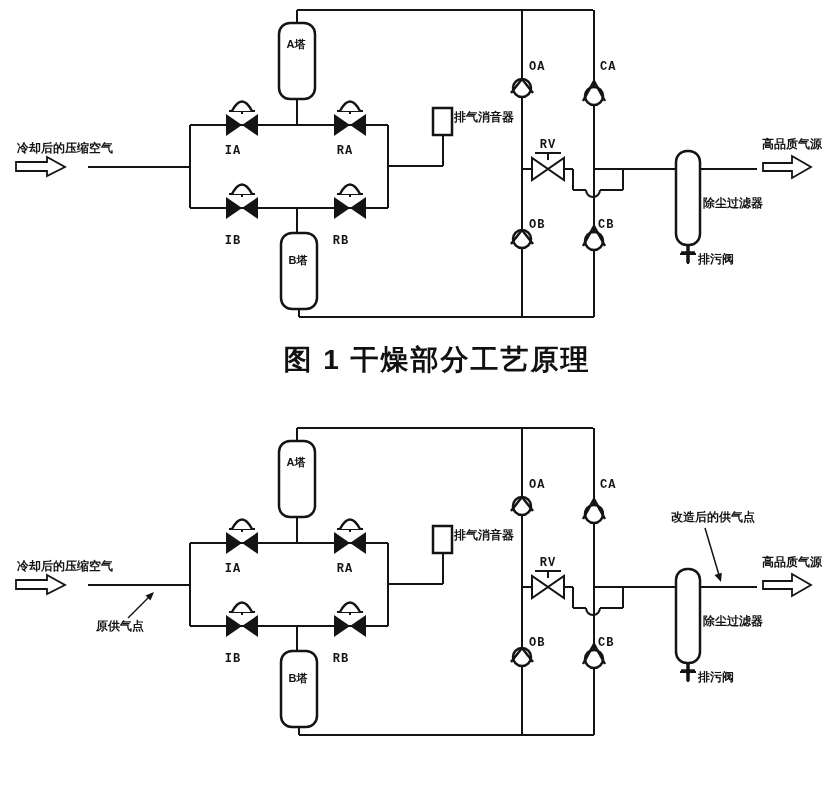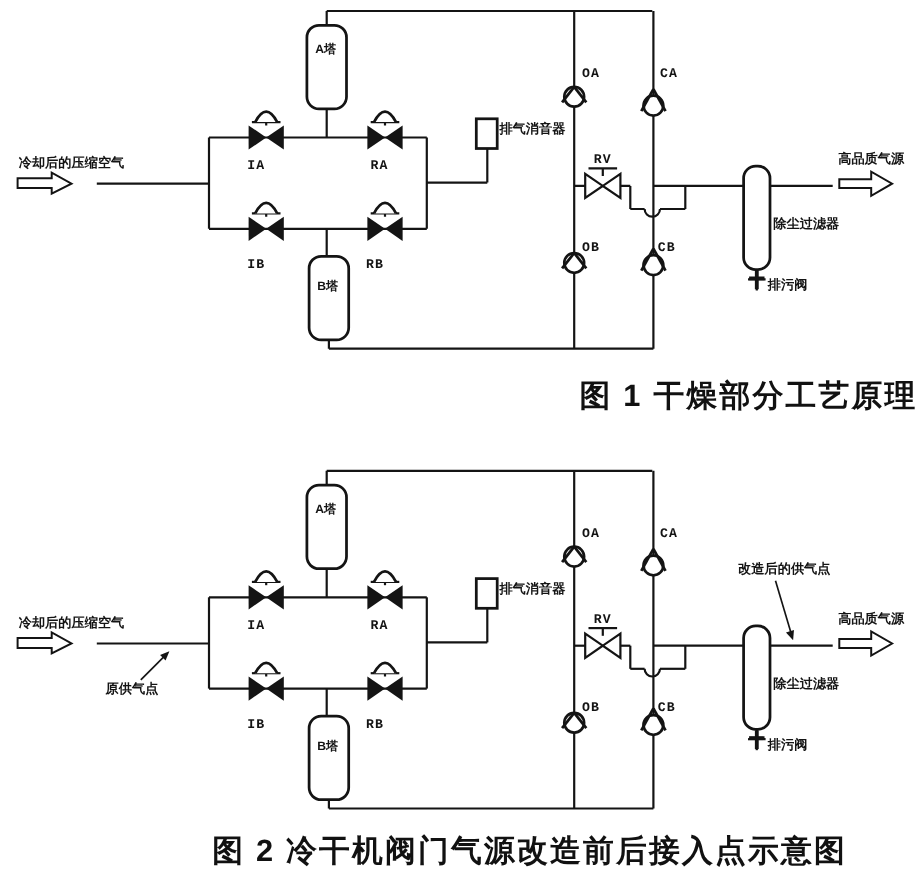--- a/index.html
+++ b/index.html
@@ -5,21 +5,21 @@
   html,body{margin:0;padding:0;}
   body{
     width:834px;height:806px;background:#ffffff;overflow:hidden;
     font-family:"Liberation Sans","DejaVu Sans",sans-serif;
   }
   .page{position:relative;width:726px;height:806px;background:#ffffff;}
   .figsvg{position:absolute;left:0;width:834px;height:335px;display:block;}
   #fig1-svg{top:2px;}
   #fig2-svg{top:420px;}
   .caption{
-    position:absolute;text-align:right;color:#111;
+    position:absolute;text-align:center;color:#111;
     font-weight:bold;font-size:28px;letter-spacing:2px;line-height:34px;
     font-family:"Liberation Sans","DejaVu Sans",sans-serif;
     white-space:nowrap;
   }
   #caption1{top:343px;left:40px;width:794px;}
   #caption2{top:757px;left:0px;width:770px;}
   .lbl{fill:#141414;stroke:none;font-weight:bold;}
   .zh{font-family:"Liberation Sans","DejaVu Sans",sans-serif;font-size:12px;}
   .zh-s{font-family:"Liberation Sans","DejaVu Sans",sans-serif;font-size:11px;}
   .mono{font-family:"Liberation Mono","DejaVu Sans Mono",monospace;font-size:12px;letter-spacing:1px;}
@@ -251,14 +251,13 @@
       <text x="529" y="226" text-anchor="start" class="lbl mono">OB</text>
       <text x="598" y="226" text-anchor="start" class="lbl mono">CB</text>
       <text x="454" y="119" text-anchor="start" class="lbl zh">排气消音器</text>
       <text x="703" y="205" text-anchor="start" class="lbl zh">除尘过滤器</text>
       <text x="698" y="261" text-anchor="start" class="lbl zh">排污阀</text>
       <text x="17" y="150" text-anchor="start" class="lbl zh">冷却后的压缩空气</text>
       <text x="762" y="146" text-anchor="start" class="lbl zh">高品质气源</text>
       <text x="96" y="210" text-anchor="start" class="lbl zh">原供气点</text>
       <text x="671" y="101" text-anchor="start" class="lbl zh">改造后的供气点</text>
     </svg>
-  <div id="caption2" class="caption">图 2 冷干机阀门气源改造前后接入点示意图</div>
 </div>
 
 </body></html>

